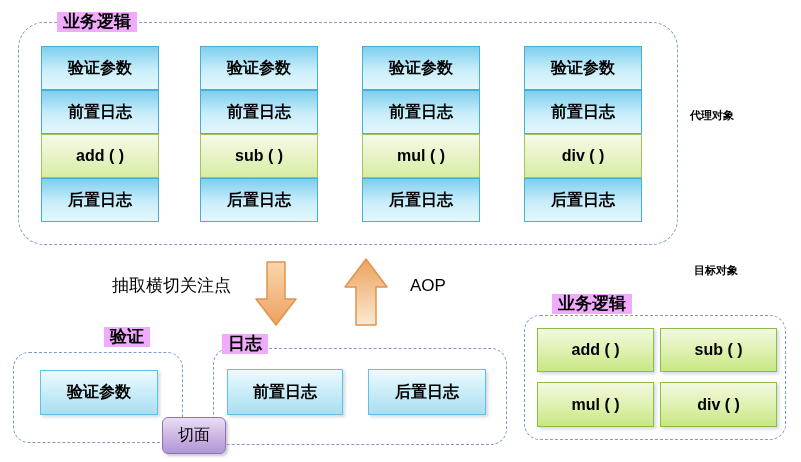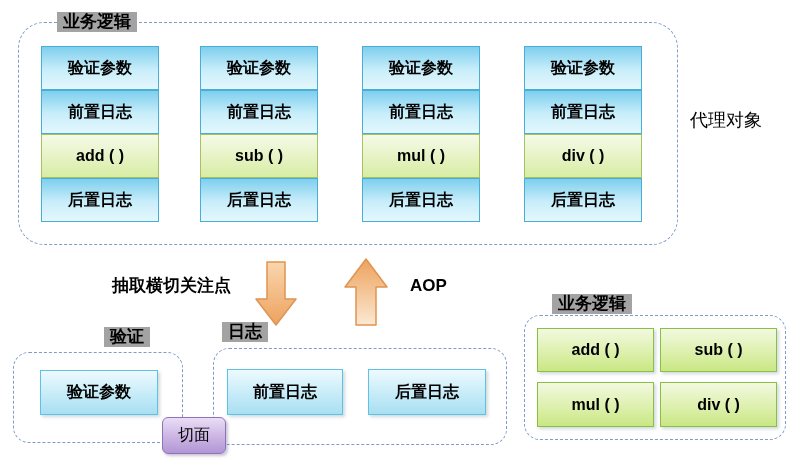--- a/index.html
+++ b/index.html
@@ -7,25 +7,25 @@
     position:relative;width:801px;height:462px;background:#fff;overflow:hidden;
     font-family:"Liberation Sans","DejaVu Sans",sans-serif;color:#000;
   }
   .dashed{
     position:absolute;border:1.6px dashed #7e9cc8;background:transparent;
     box-sizing:border-box;
   }
   .round-big{border-radius:26px;}
   .round-sm{border-radius:16px;}
   .flabel{
-    position:absolute;font-size:17px;font-weight:bold;background:#a3a3a3;
+    position:absolute;font-size:17px;font-weight:bold;background:#f0abfc;
     padding:0 6px;line-height:20px;white-space:nowrap;
   }
   .side-label{
-    position:absolute;font-size:18px;font-weight:normal;white-space:nowrap;
+    position:absolute;font-size:11px;font-weight:bold;white-space:nowrap;
   }
   .col{position:absolute;top:46px;display:flex;flex-direction:column;}
   .cell{
     width:118px;height:44px;display:flex;align-items:center;justify-content:center;
     font-size:16px;font-weight:bold;box-sizing:border-box;border:1px solid;
     white-space:nowrap;
   }
   .cell-blue{
     background:linear-gradient(180deg,#7ecfee 0%,#c9eefa 55%,#e4f7fd 100%);
     border-color:#49aed6;
@@ -47,21 +47,21 @@
     background:linear-gradient(180deg,#f2f9e0 0%,#ddf0ad 55%,#c9e784 100%);
     border-color:#8cbd44;
   }
   .aspect-badge{
     position:absolute;left:162px;top:417px;width:62px;height:35px;
     display:flex;align-items:center;justify-content:center;
     font-size:16px;font-weight:normal;border:1px solid #8f73b9;border-radius:6px;
     background:linear-gradient(180deg,#eadef5 0%,#cbb3e3 55%,#b197d5 100%);
     box-shadow:2px 2px 3px rgba(100,90,130,0.35);
   }
-  .mid-label{position:absolute;font-size:17px;font-weight:bold;white-space:nowrap;}
+  .mid-label{position:absolute;font-size:17px;font-weight:normal;white-space:nowrap;}
   .arrow{position:absolute;}
 </style>
 </head>
 <body>
 
 <div class="canvas">
 
   <div class="dashed round-big" style="left:18px;top:22px;width:660px;height:223px;"></div>
   <span class="flabel" style="left:57px;top:12px;">业务逻辑</span>
 
@@ -117,26 +117,27 @@
     <path d="M23 2 L44 30 H33 V68 H13 V30 H2 Z" fill="url(#gup)" stroke="#df9452" stroke-width="1.5" stroke-linejoin="round"></path>
   </svg>
 
   <span class="mid-label" style="left:410px;top:276px;text-align:center;">AOP</span>
 
   <div class="dashed round-sm" style="left:13px;top:352px;width:170px;height:91px;"></div>
   <span class="flabel" style="left:56px;top:327px;margin-left:48px;">验证</span>
   <div class="box box-blue2" style="left:40px;top:370px;width:118px;height:45px;">验证参数</div>
 
   <div class="dashed round-sm" style="left:213px;top:348px;width:294px;height:97px;"></div>
-  <span class="flabel" style="left:222px;top:322px;">日志</span>
+  <span class="flabel" style="left:222px;top:334px;">日志</span>
   <div class="box box-blue2" style="left:227px;top:369px;width:116px;height:46px;">前置日志</div>
   <div class="box box-blue2" style="left:368px;top:369px;width:118px;height:46px;">后置日志</div>
 
   <div class="aspect-badge">切面</div>
 
+  <span class="side-label" style="left:694px;top:263px;">目标对象</span>
   <div class="dashed round-sm" style="left:524px;top:315px;width:262px;height:125px;"></div>
   <span class="flabel" style="left:552px;top:294px;">业务逻辑</span>
   <div class="box box-green2" style="left:537px;top:328px;width:117px;height:44px;">add (  )</div>
   <div class="box box-green2" style="left:660px;top:328px;width:117px;height:44px;">sub (  )</div>
   <div class="box box-green2" style="left:537px;top:382px;width:117px;height:45px;">mul (  )</div>
   <div class="box box-green2" style="left:660px;top:382px;width:117px;height:45px;">div (  )</div>
 
 </div>
 
 </body></html>

